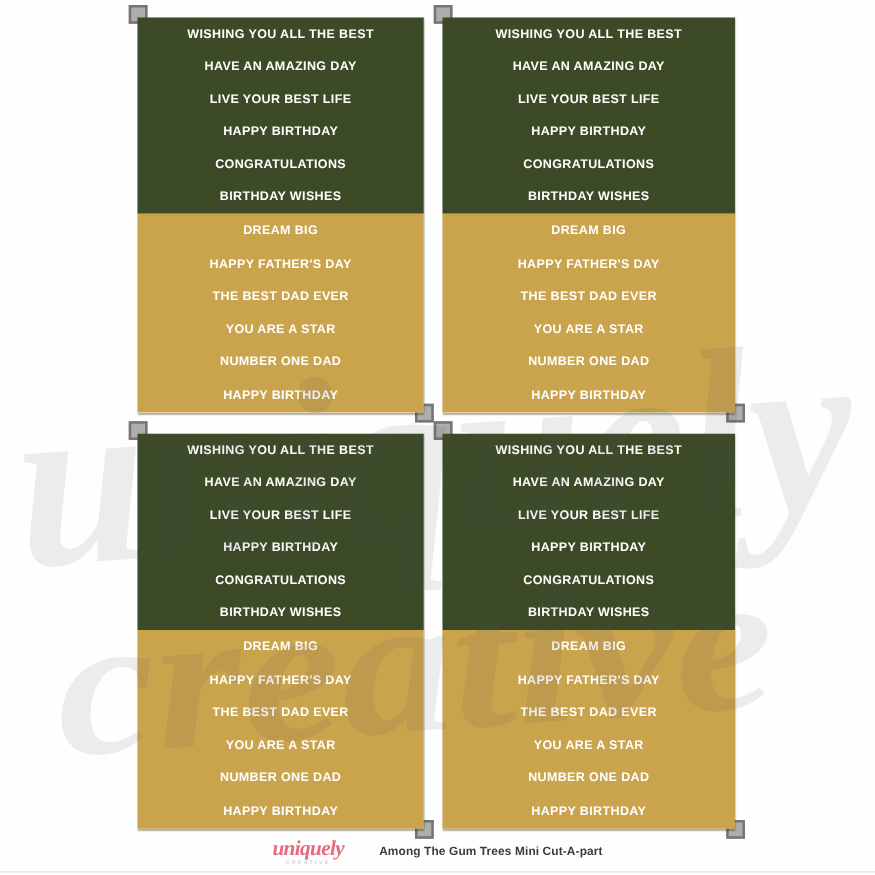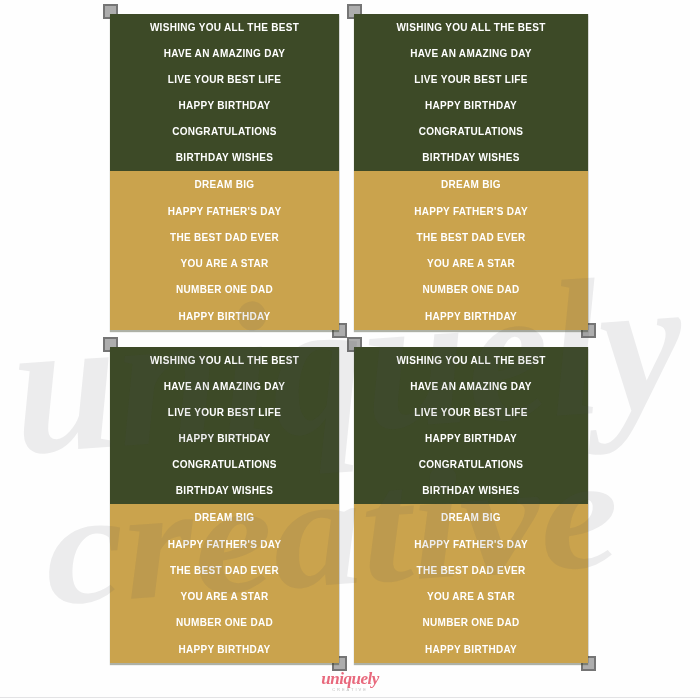--- a/index.html
+++ b/index.html
@@ -165,17 +165,18 @@
       <text x="15" y="430" font-size="195" textLength="670" lengthAdjust="spacingAndGlyphs">uniquely</text>
       <text x="35" y="583" font-size="160" textLength="575" lengthAdjust="spacingAndGlyphs">creative</text>
     </g>
   </svg>
 
   <div class="footer">
     <div class="brand">
       <span class="brand-script">uniquely</span>
       <span class="brand-sub">CREATIVE</span>
     </div>
+    <span class="product-title">Among The Gum Trees Mini Cut-A-part</span>
   </div>
 
   <div class="bottom-rule"></div>
 
 </div>
 
 </body></html>

